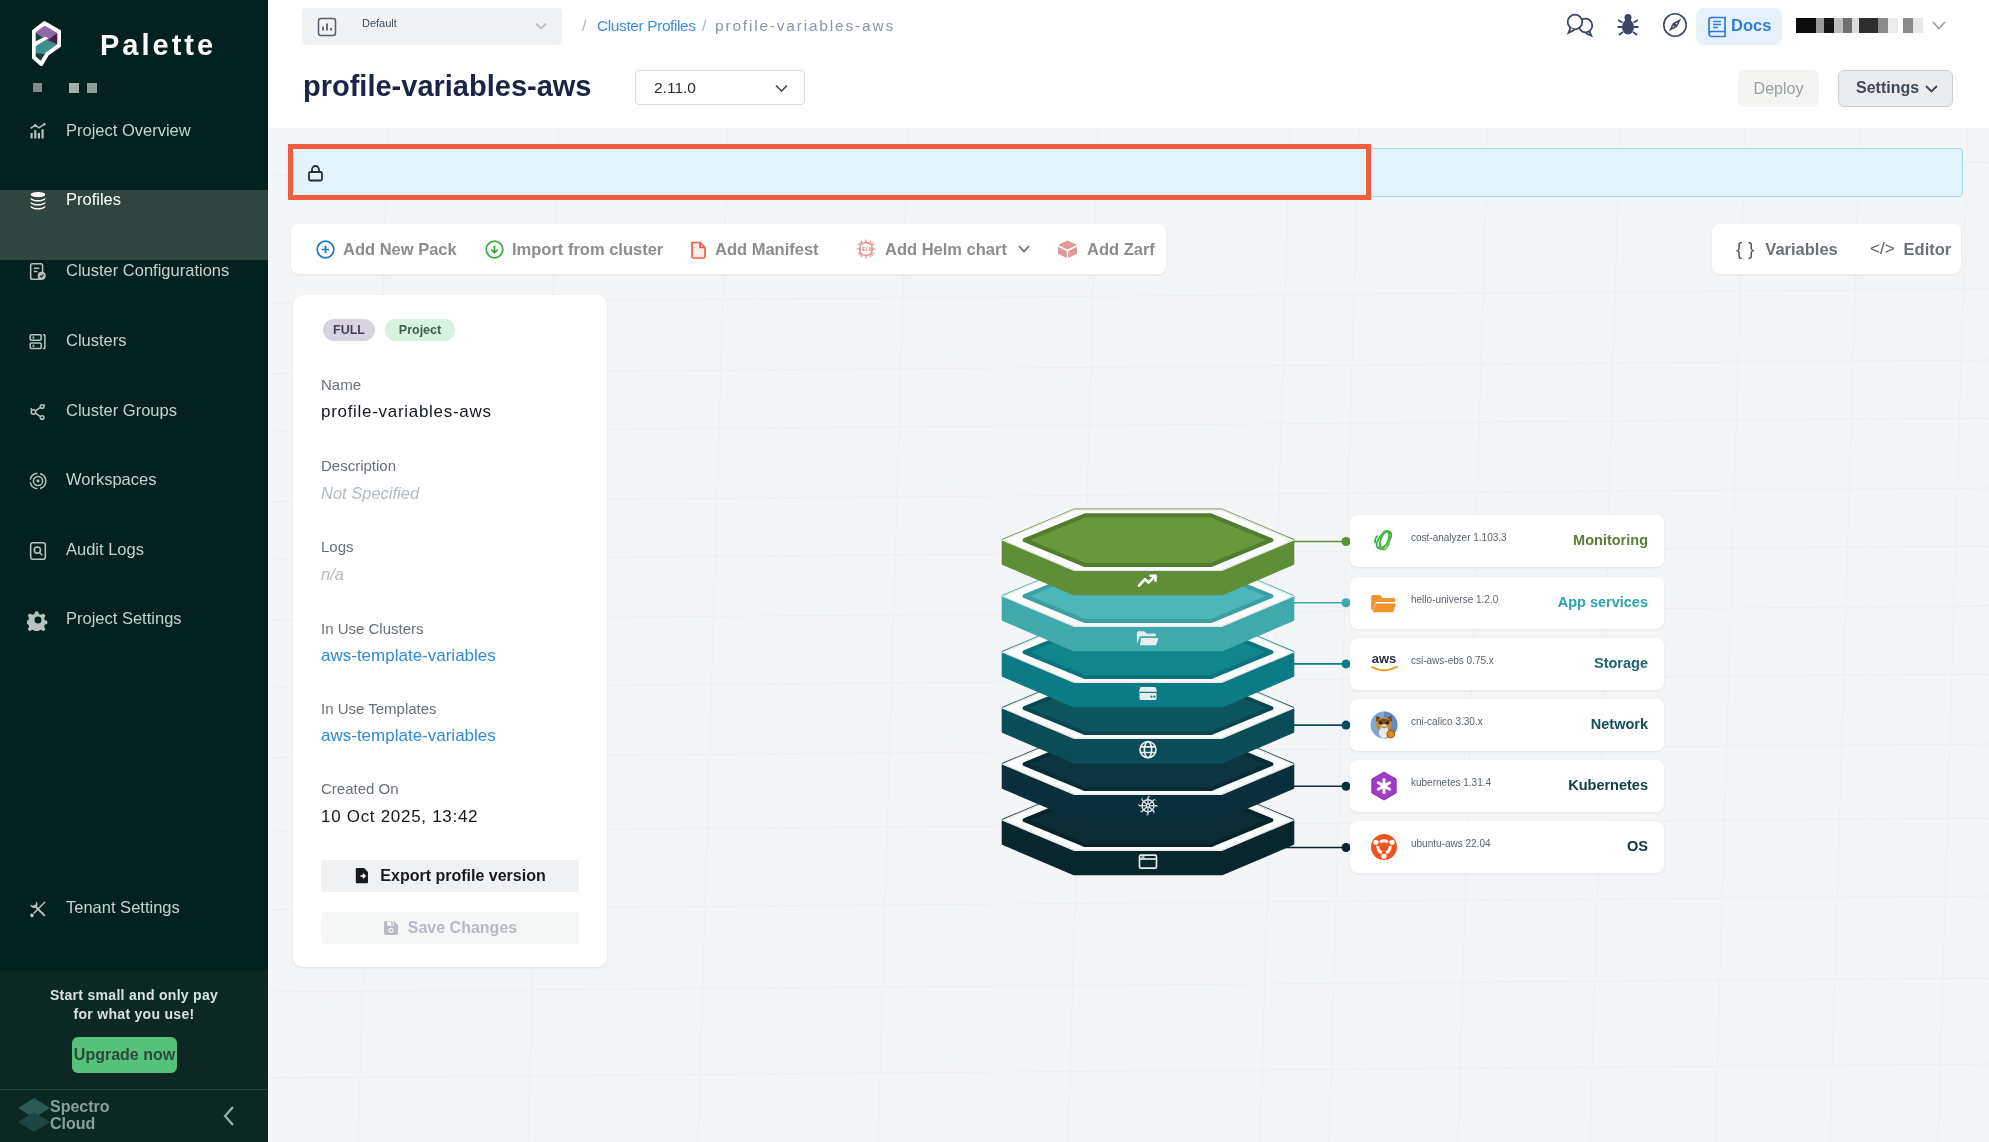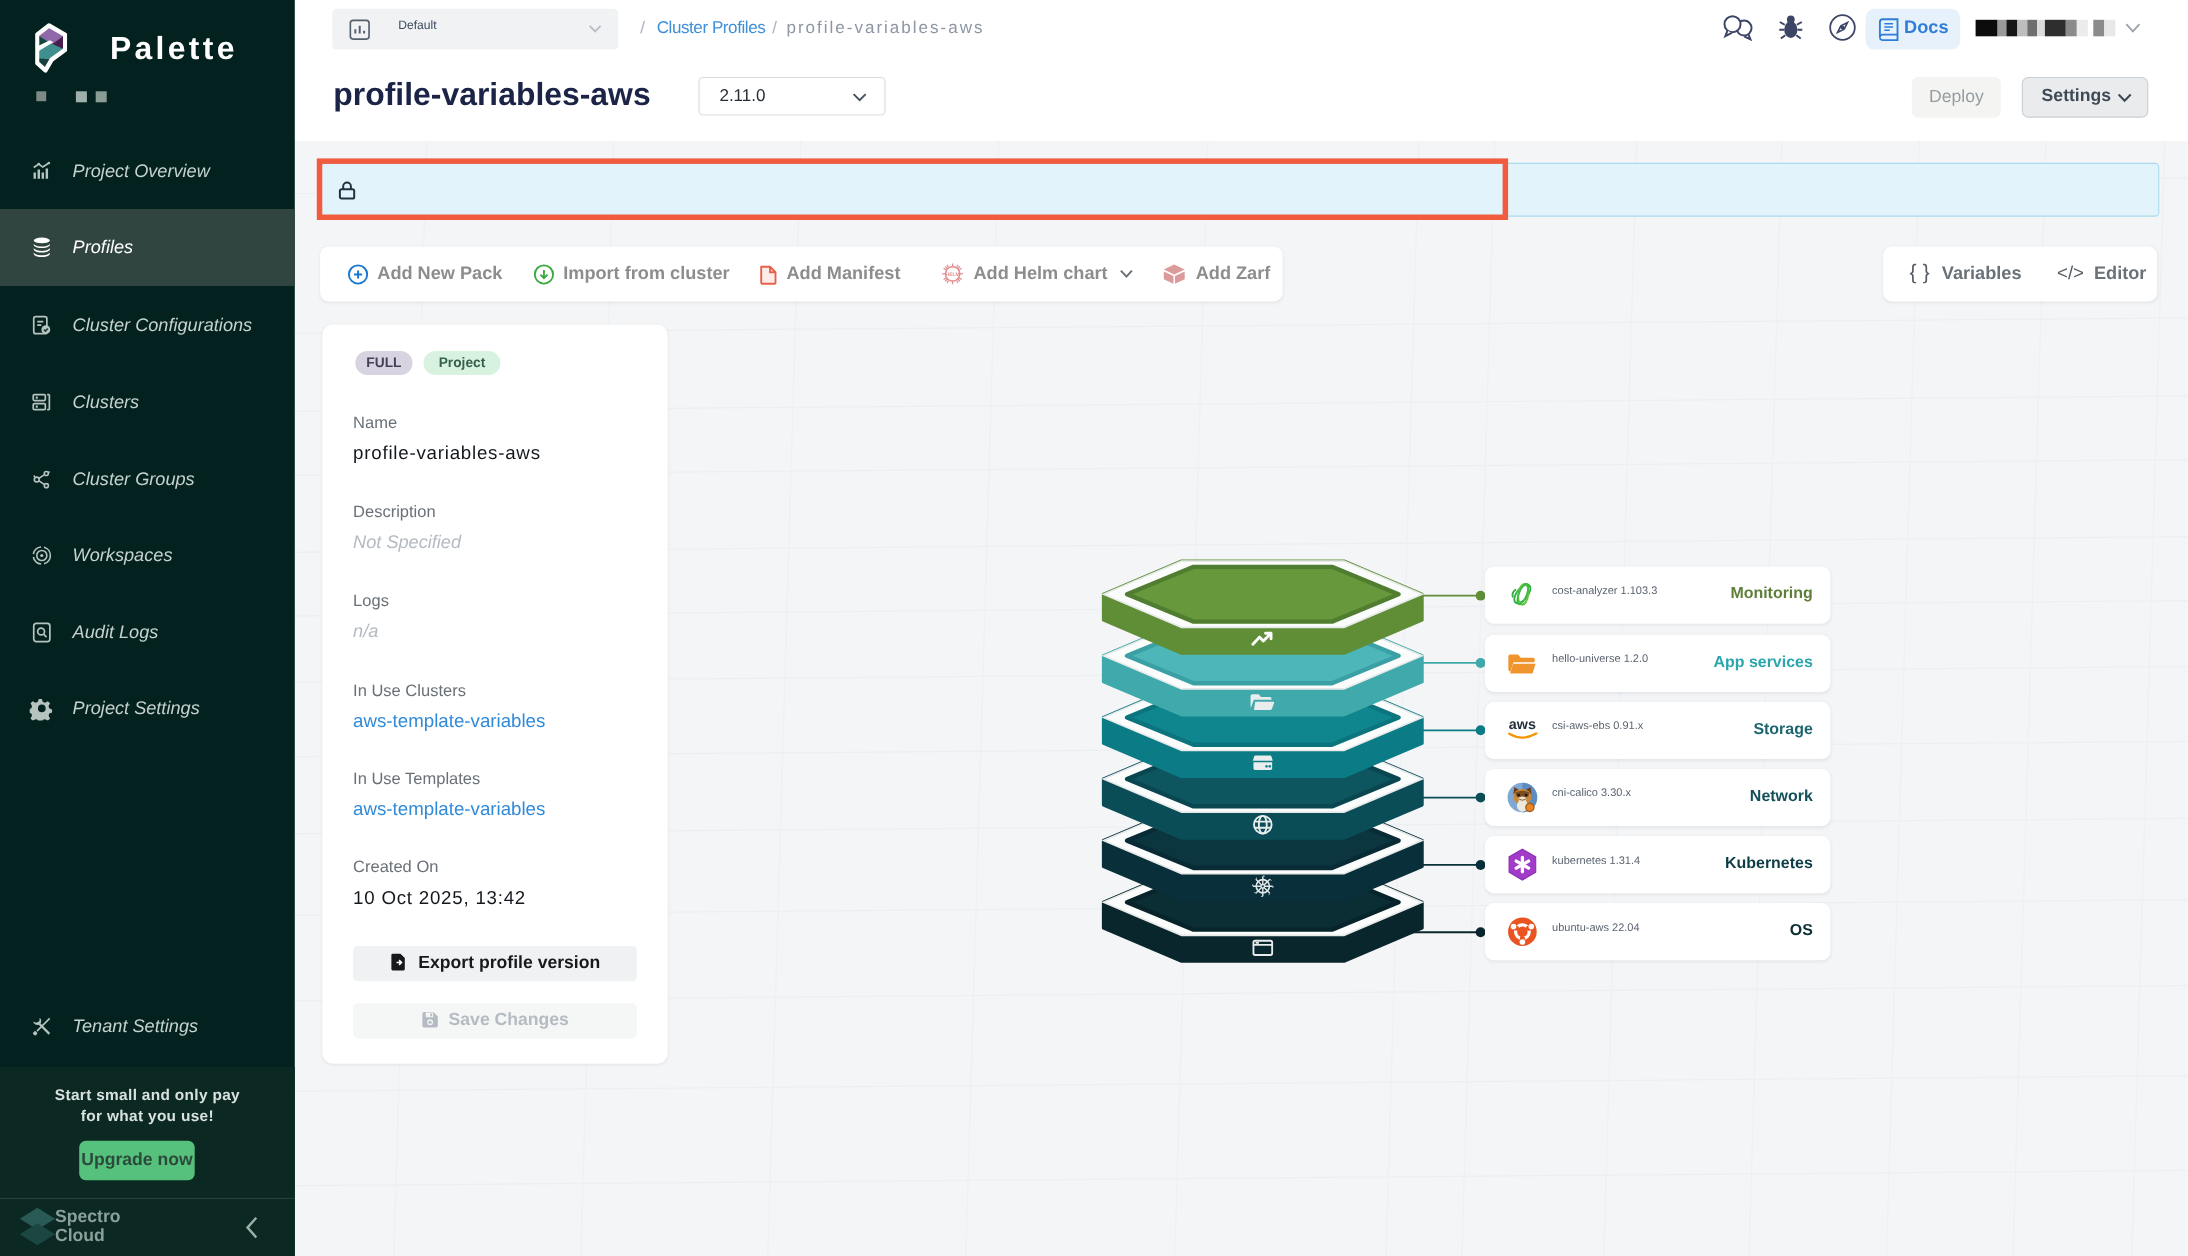--- a/index.html
+++ b/index.html
@@ -3,21 +3,21 @@
 <meta charset="utf-8">
 <style>
 * { margin:0; padding:0; box-sizing:border-box; }
 html,body { width:1989px; height:1142px; overflow:hidden; background:#fff;
   font-family:"Liberation Sans", sans-serif; }
 #app { position:relative; width:1989px; height:1142px; }
 .abs { position:absolute; }
 
 
 #sidebar { position:absolute; left:0; top:0; width:268px; height:1142px; background:#03221f; }
-.navitem { position:absolute; left:0; width:268px; height:70px; display:flex; align-items:center; color:#c6d2ce; font-size:16.5px;font-style:italic; }
+.navitem { position:absolute; left:0; width:268px; height:70px; display:flex; align-items:flex-start; color:#c6d2ce; font-size:16.5px; }
 .navitem .nicon { width:22px; height:22px; margin-left:27px; margin-right:17px; flex:0 0 22px; }
 .navitem.active { background:#30453f; color:#fff; }
 #upgrade { position:absolute; left:0; top:970px; width:268px; height:119px; background:#0b2823; text-align:center; }
 #upgrade .utext { color:#d9e2df; font-size:14px; font-weight:700; line-height:19px; padding-top:16px; letter-spacing:0.3px; }
 #upbtn { position:absolute; left:72px; top:67px; width:105px; height:36px; background:#56c17c; border-radius:6px; color:#2c4a3b; font-size:16px; font-weight:700; line-height:36px; text-align:center; }
 #botbar { position:absolute; left:0; top:1089px; width:268px; height:53px; background:#0b2823; border-top:1px solid #27413b; }
 #botbar .sctext { position:absolute; left:50px; top:8px; color:#8aa09b; font-size:16px; font-weight:700; line-height:17px; }
 #collapse { left:222px; top:15px; }
 
 
@@ -254,21 +254,21 @@
         </svg>
       <div class="pname">hello-universe 1.2.0</div>
       <div class="pcat" style="color:#2aa6ac;">App services</div>
     </div>
     <div class="pack" style="top:510px;">
       <svg class="picon" viewBox="0 0 32 32">
           <text x="16" y="15" font-family="Liberation Sans" font-size="13" font-weight="bold" fill="#252f3e" text-anchor="middle">aws</text>
           <path d="M4,19 q12,7 24,0" fill="none" stroke="#f79400" stroke-width="2" stroke-linecap="round"></path>
           <path d="M28,19 l1.5,-1.8 l0.3,2.8 Z" fill="#f79400"></path>
         </svg>
-      <div class="pname">csi-aws-ebs 0.91.x</div>
+      <div class="pname">csi-aws-ebs 0.75.x</div>
       <div class="pcat" style="color:#1d666e;">Storage</div>
     </div>
     <div class="pack" style="top:571px;">
       <svg class="picon" viewBox="0 0 32 32">
           <circle cx="16" cy="16" r="13.5" fill="#7fa8d4"></circle>
           <path d="M16,2.5 a13.5,13.5 0 0 1 0,27 Z" fill="#3f74b0" opacity="0.55"></path>
           <path d="M7.8,13 l0.8,-6.5 5,3.2 Z" fill="#6b3f1c"></path>
           <path d="M24.2,13 l-0.8,-6.5 -5,3.2 Z" fill="#6b3f1c"></path>
           <ellipse cx="16" cy="15.5" rx="8.2" ry="7.2" fill="#c8893a"></ellipse>
           <path d="M9.5,11.5 q6.5,-3.5 13,0 l-1.2,3.5 q-5.3,2 -10.6,0 Z" fill="#7c4c20"></path>

